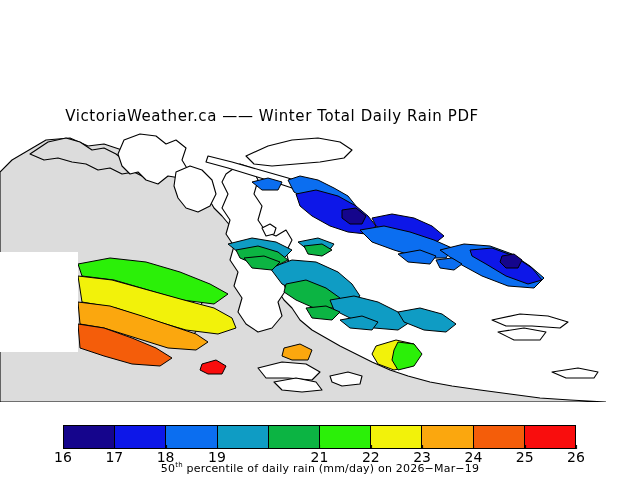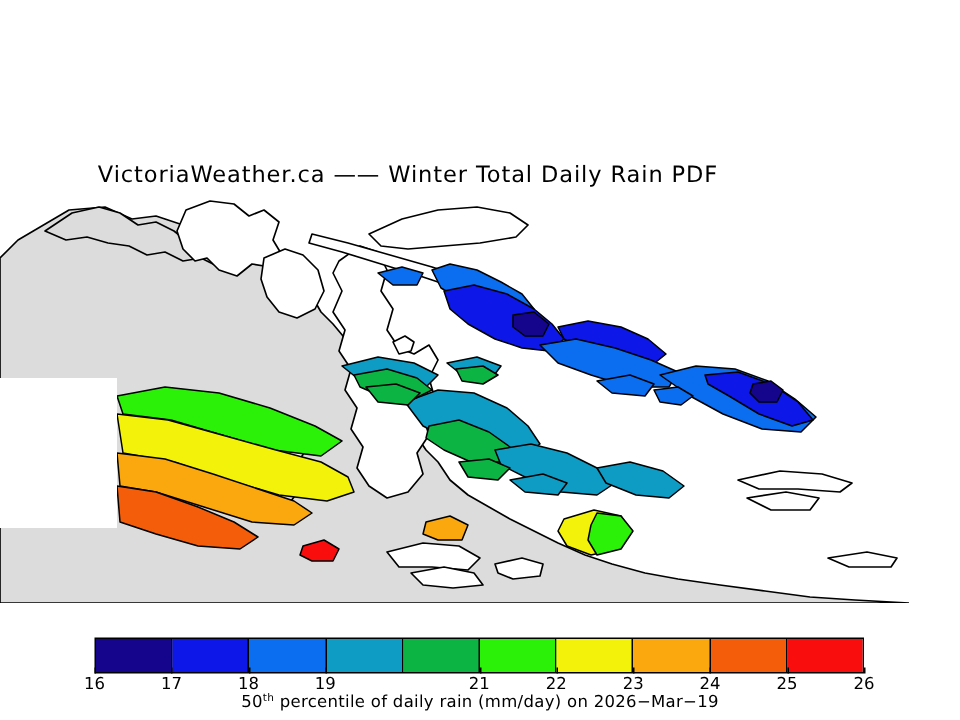--- a/index.html
+++ b/index.html
@@ -60,21 +60,21 @@
   .cbar-ticks{
     position:absolute;
     left:63px;top:449px;
     width:513px;height:14px;
   }
   .cbar-ticks .tk{
     position:absolute;
     top:0;
     transform:translateX(-50%);
     font-family:"DejaVu Sans", sans-serif;
-    font-size:11px;
+    font-size:14px;
     color:#000000;
     white-space:nowrap;
   }
   .cbar-ticks .tk i{
     position:absolute;
     left:50%;top:-4px;
     width:1px;height:4px;
     background:#000;
     display:block;
   }

